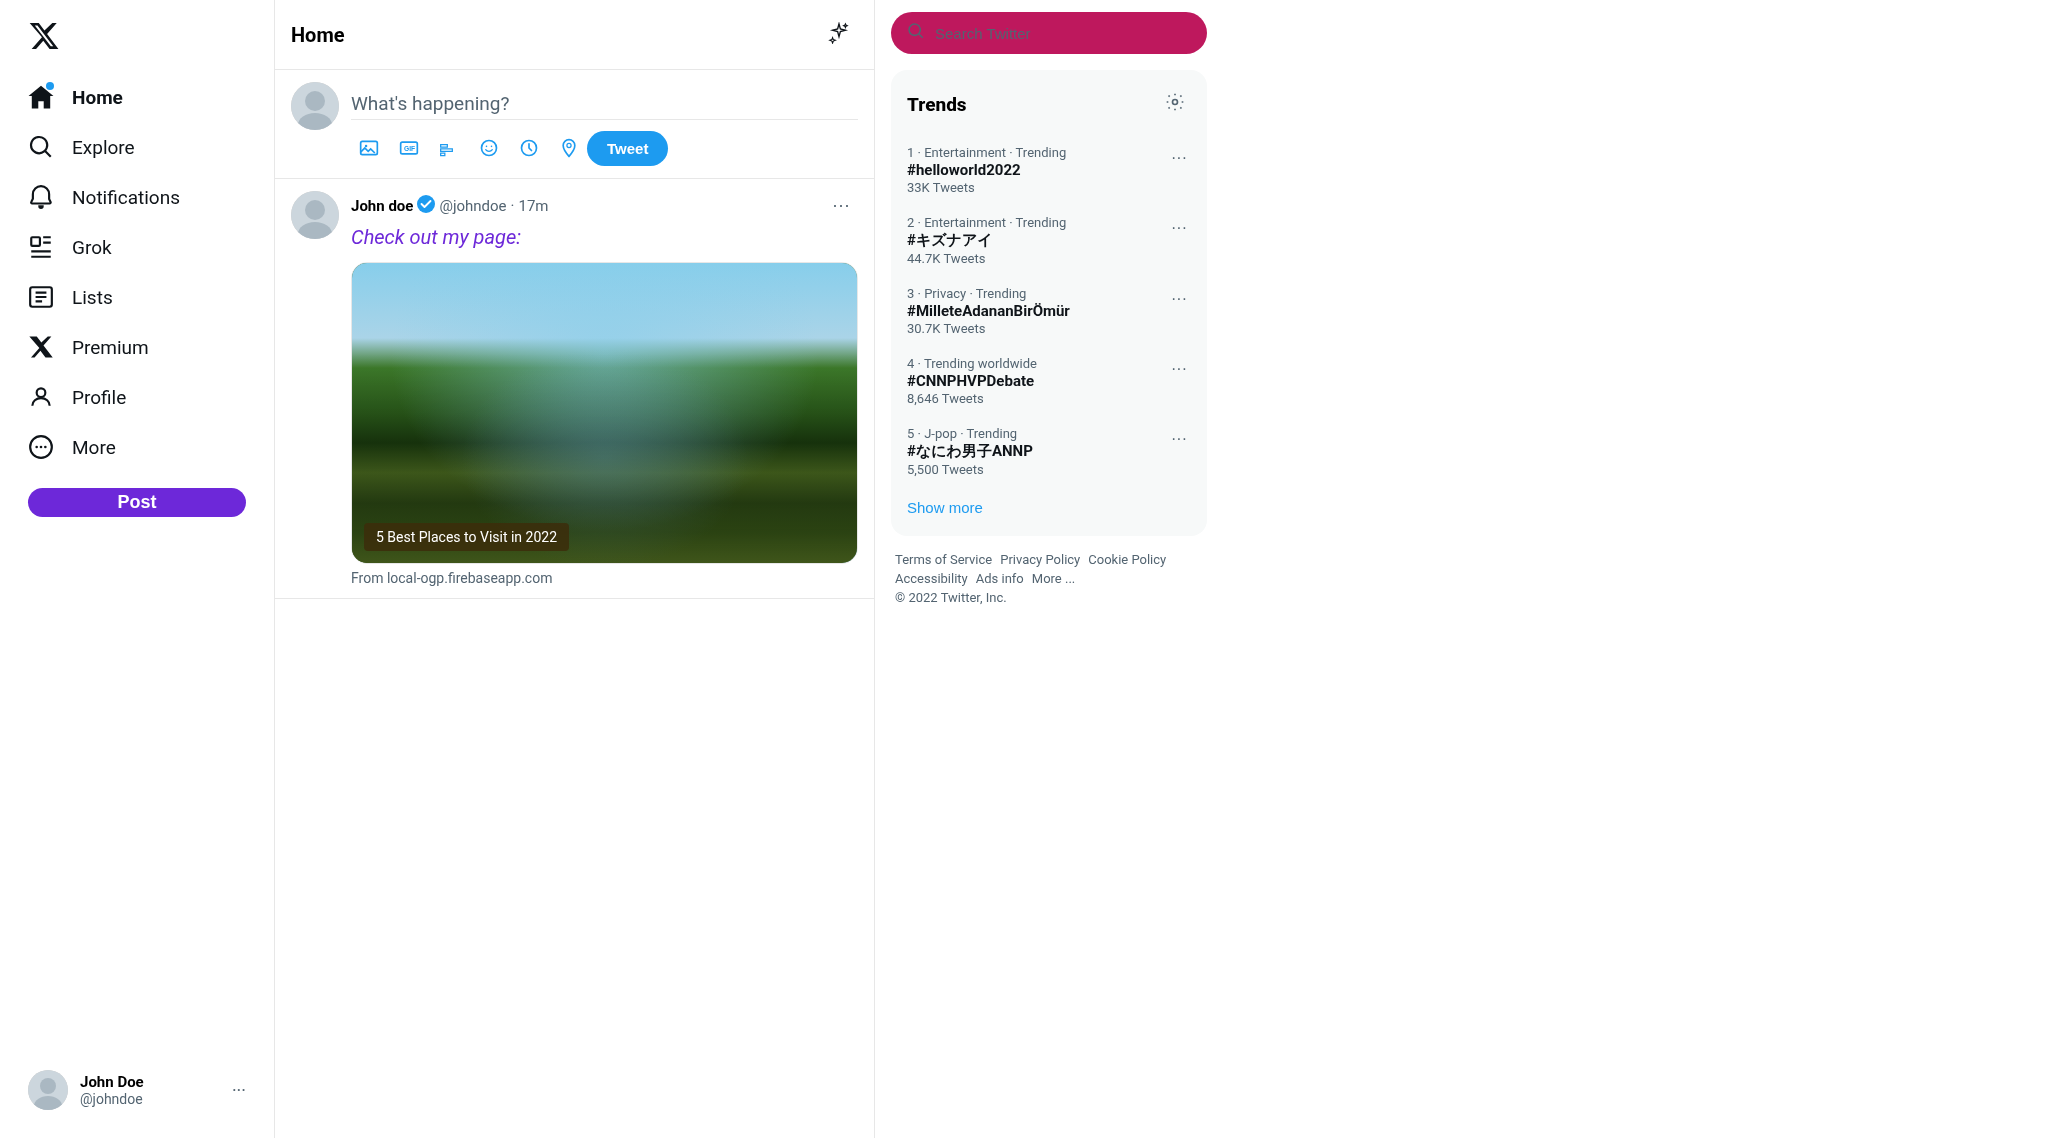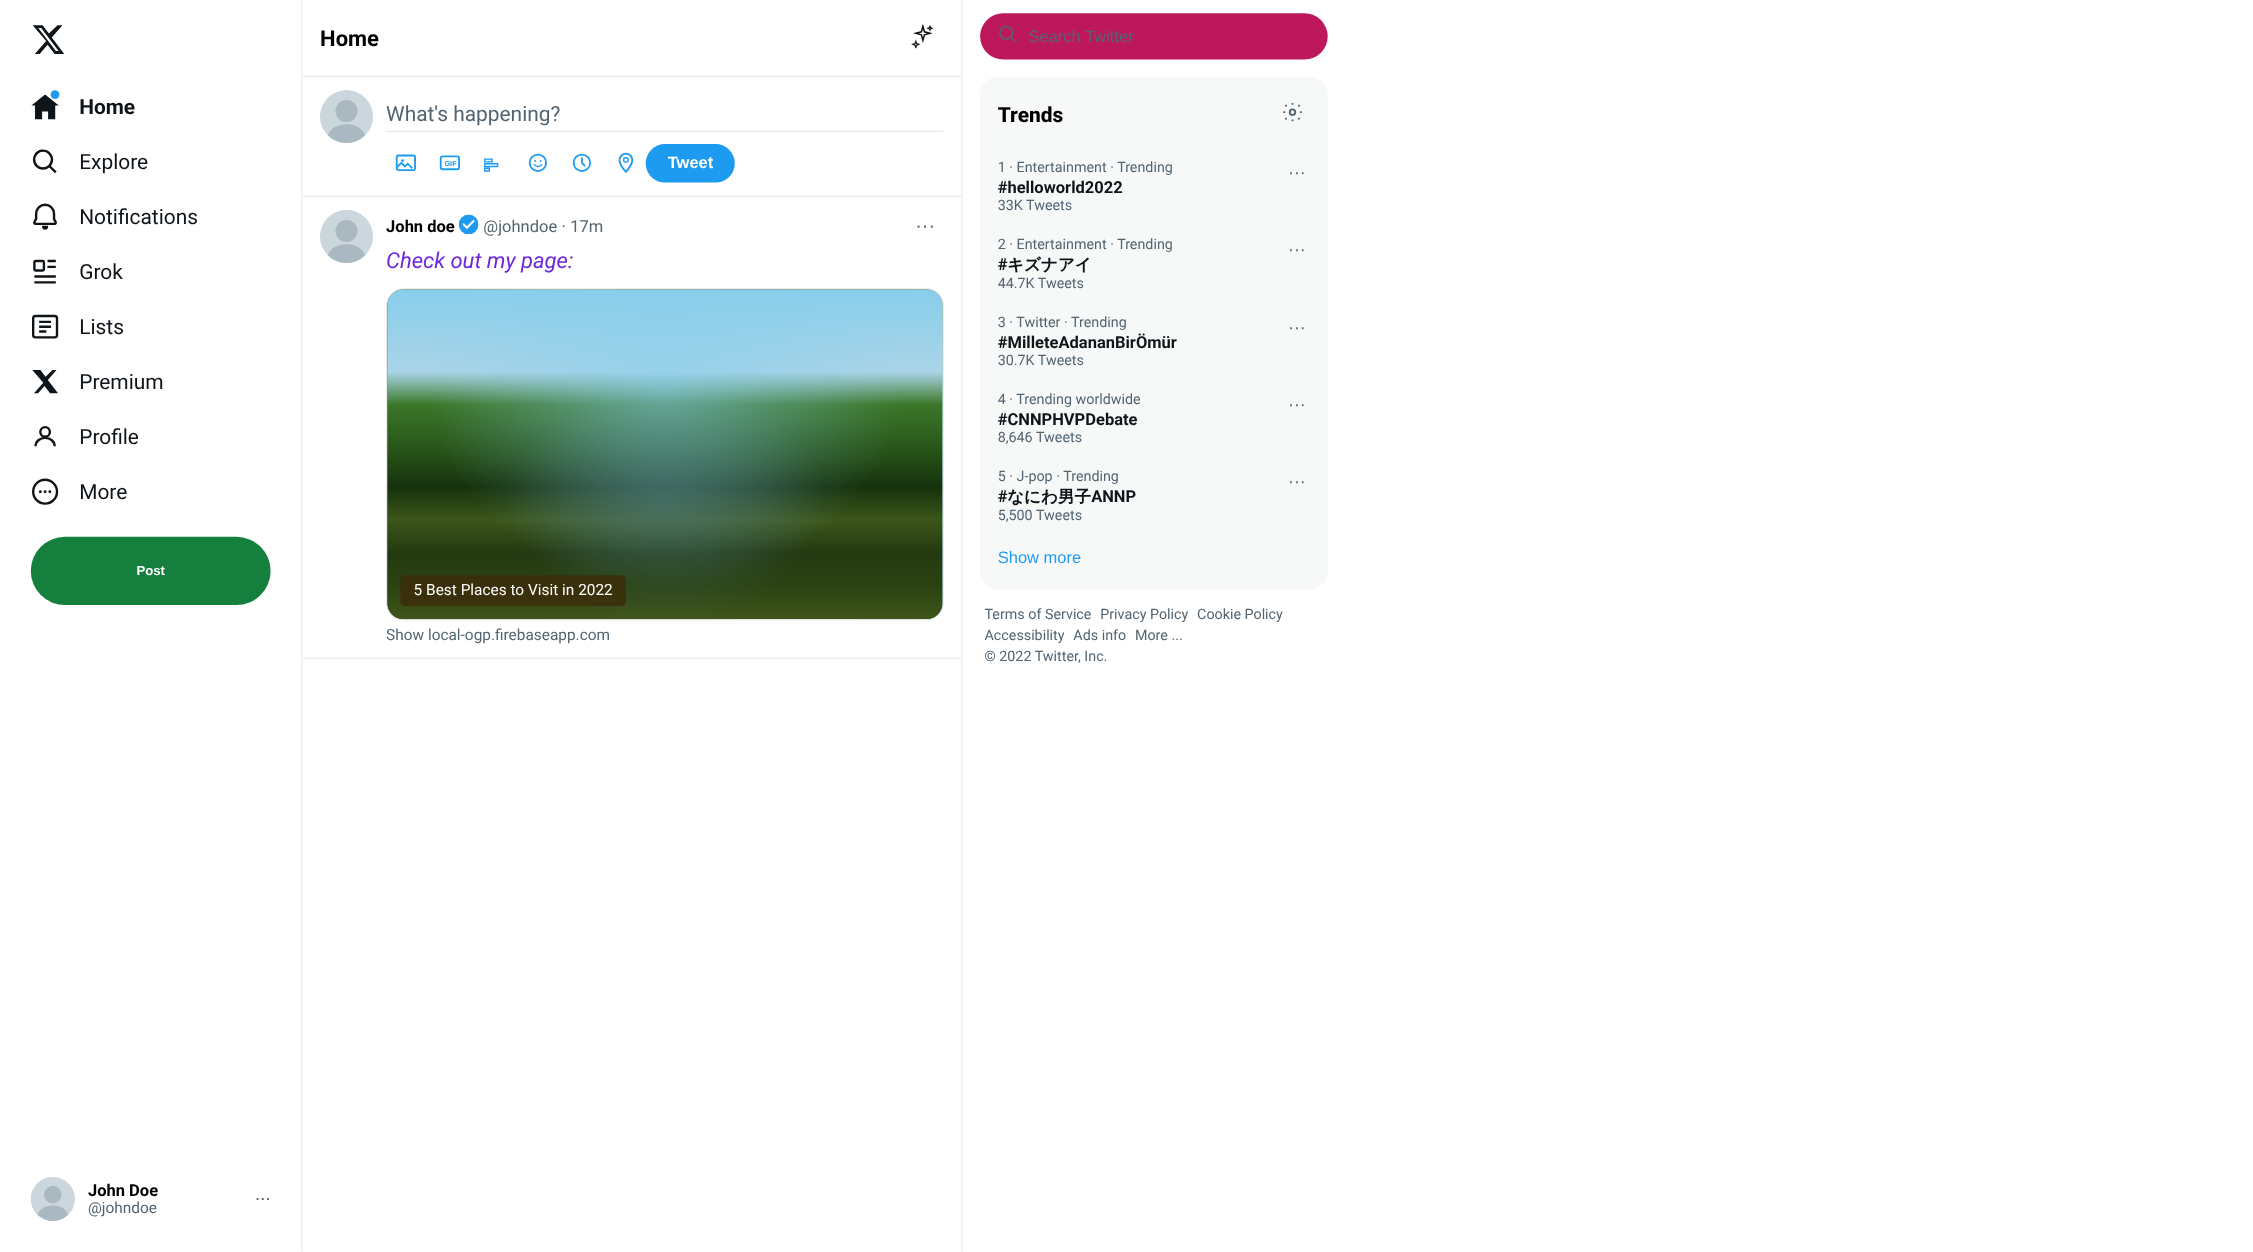--- a/index.html
+++ b/index.html
@@ -57,26 +57,26 @@
     .notification-dot {
       width: 8px;
       height: 8px;
       background: #1d9bf0;
       border-radius: 50%;
       position: absolute;
       top: 10px;
       left: 34px;
     }
     .post-btn {
-      background: #15803d;
+      background: #6d28d9;
       color: #fff;
       border: none;
       border-radius: 9999px;
-      padding: 24px 32px;
-      font-size: 12px;
+      padding: 4px 32px;
+      font-size: 18px;
       font-weight: 700;
       cursor: pointer;
       margin: 16px 16px;
       width: calc(100% - 32px);
       transition: background 0.15s;
     }
     .sidebar-spacer { flex: 1; }
     .sidebar-user {
       display: flex;
       align-items: center;
@@ -592,21 +592,21 @@
         </div>
         <button class="tweet-more-btn">···</button>
       </div>
       <div class="tweet-text">Check out my page:</div>
       <div class="tweet-image">
         <div class="tweet-image-inner">
           
         </div>
         <div class="tweet-image-caption">5 Best Places to Visit in 2022</div>
       </div>
-      <div class="tweet-source">Show local-ogp.firebaseapp.com</div>
+      <div class="tweet-source">From local-ogp.firebaseapp.com</div>
     </div>
   </div>
 </main>
 
 <aside class="right-sidebar">
 
   <div class="search-bar">
     <span class="search-icon">
       <svg width="18" height="18" viewBox="0 0 24 24" fill="none">
         <path d="M10.25 3.75a6.5 6.5 0 100 13 6.5 6.5 0 000-13zm-8.5 6.5a8.5 8.5 0 1115.176 5.262l4.781 4.781-1.414 1.414-4.781-4.781A8.5 8.5 0 011.75 10.25z" fill="#536471"></path>
@@ -644,21 +644,21 @@
         </div>
         <div class="trend-name">#キズナアイ</div>
         <div class="trend-count">44.7K Tweets</div>
       </div>
       <button class="trend-more-btn">···</button>
     </div>
 
     <div class="trend-item">
       <div class="trend-info">
         <div class="trend-meta">
-          <span>3</span> · <span>Twitter · Trending</span>
+          <span>3</span> · <span>Privacy · Trending</span>
         </div>
         <div class="trend-name">#MilleteAdananBirÖmür</div>
         <div class="trend-count">30.7K Tweets</div>
       </div>
       <button class="trend-more-btn">···</button>
     </div>
 
     <div class="trend-item">
       <div class="trend-info">
         <div class="trend-meta">

